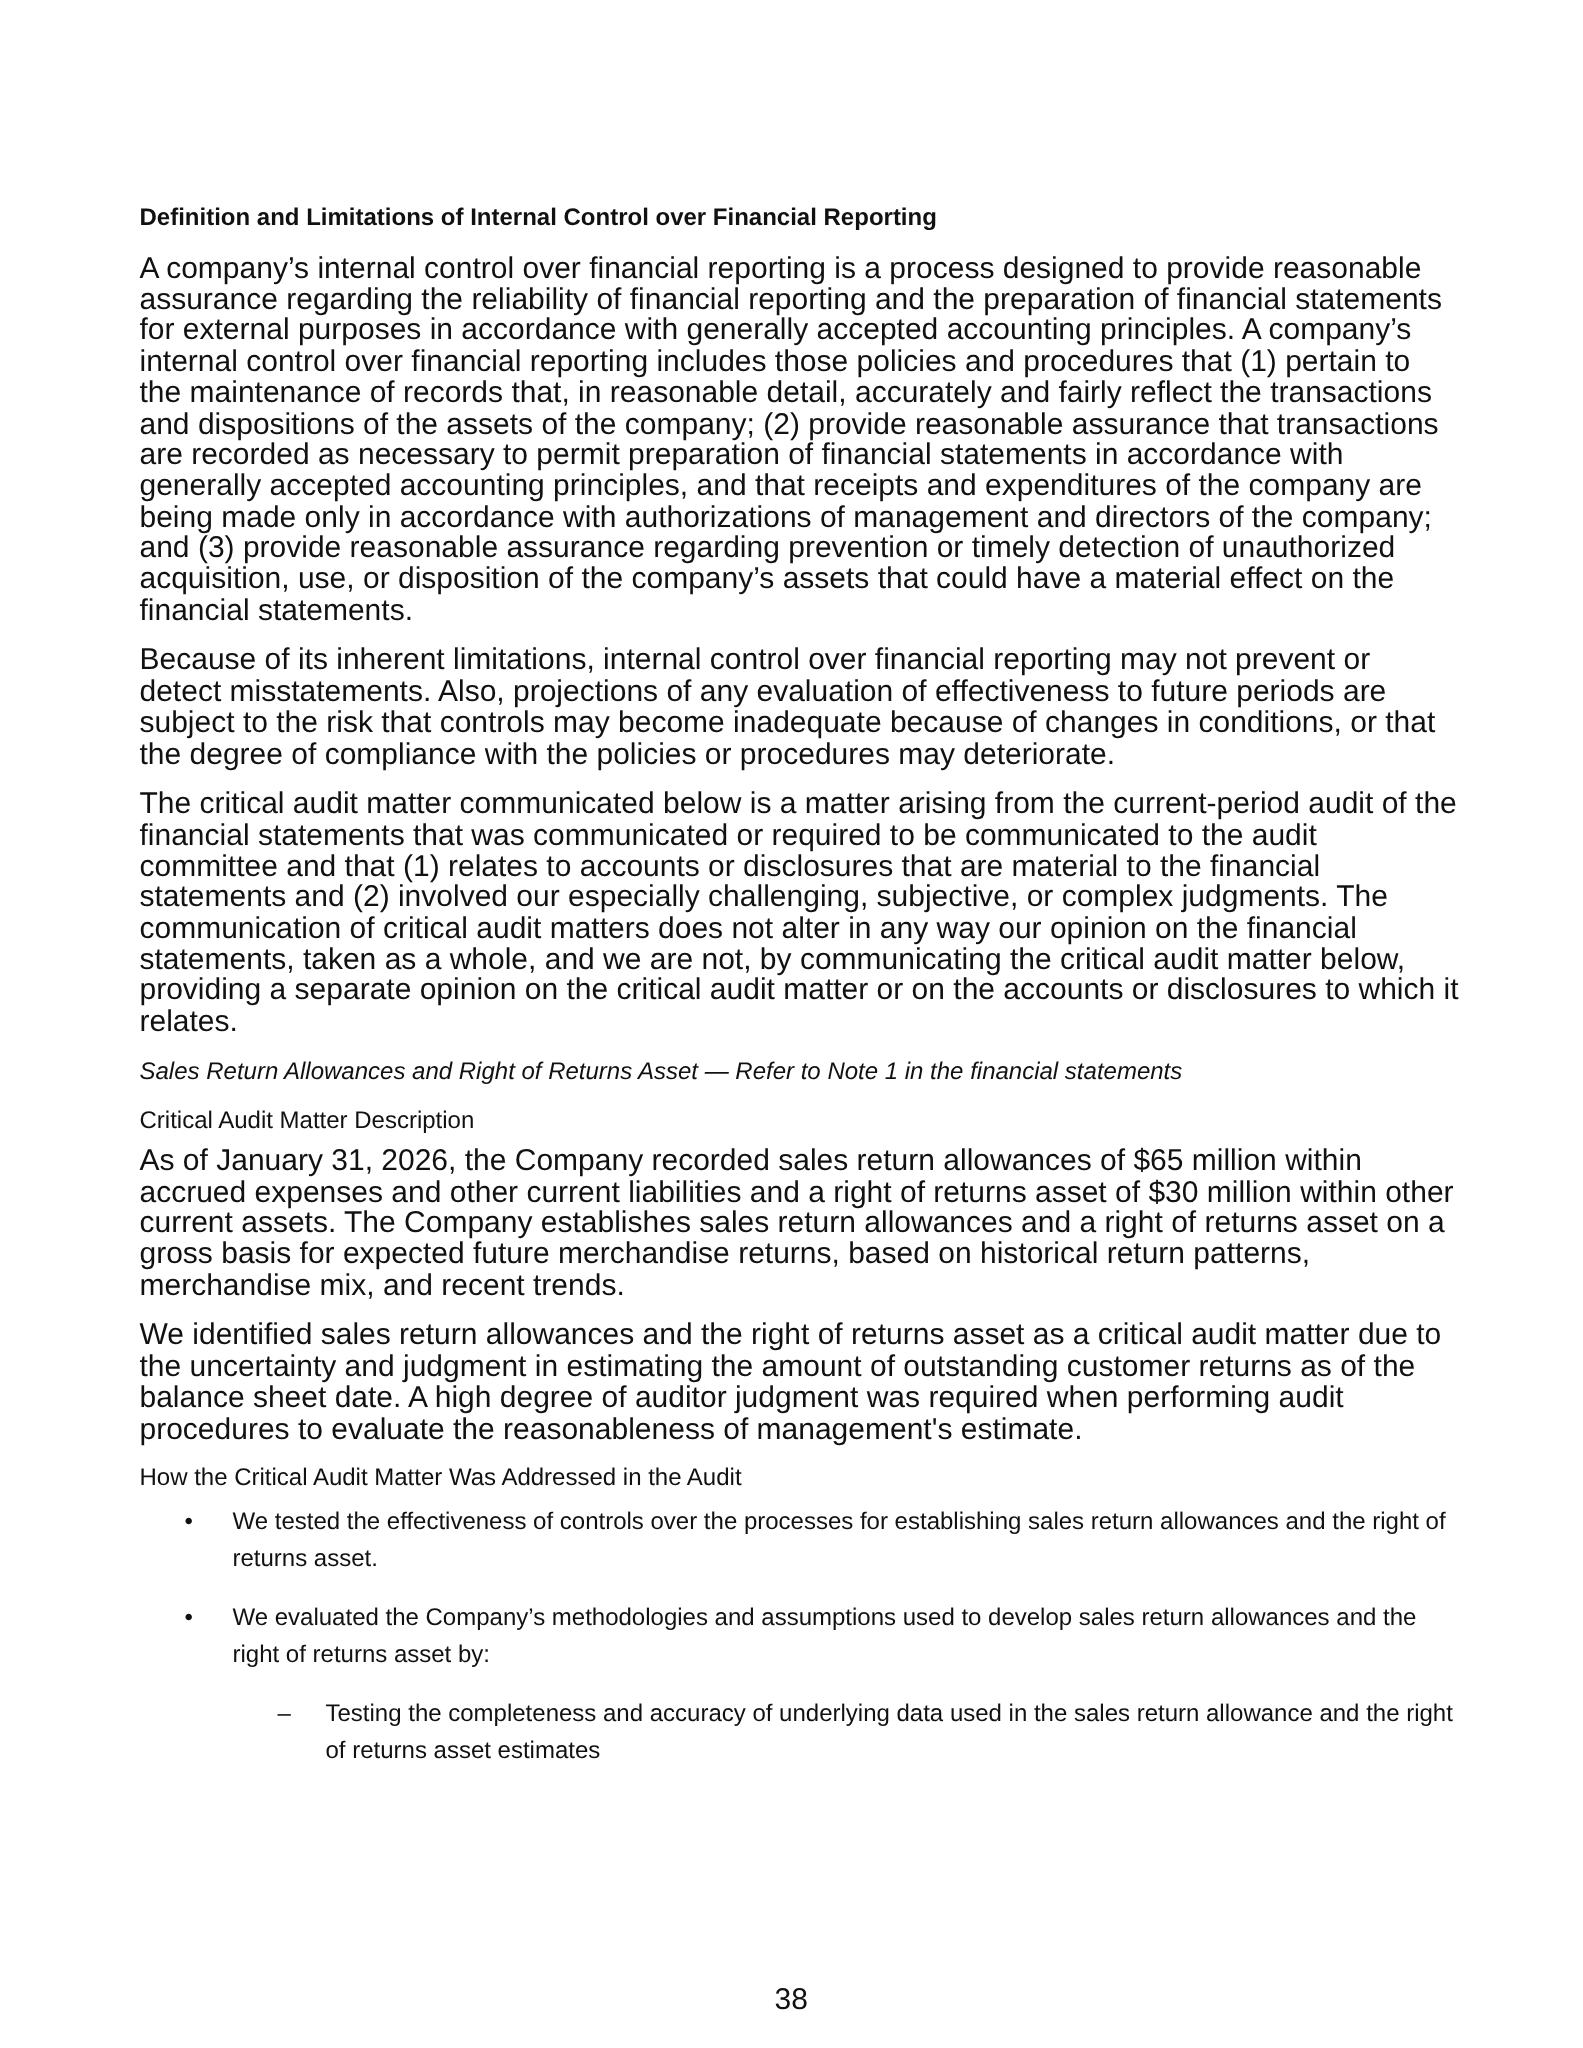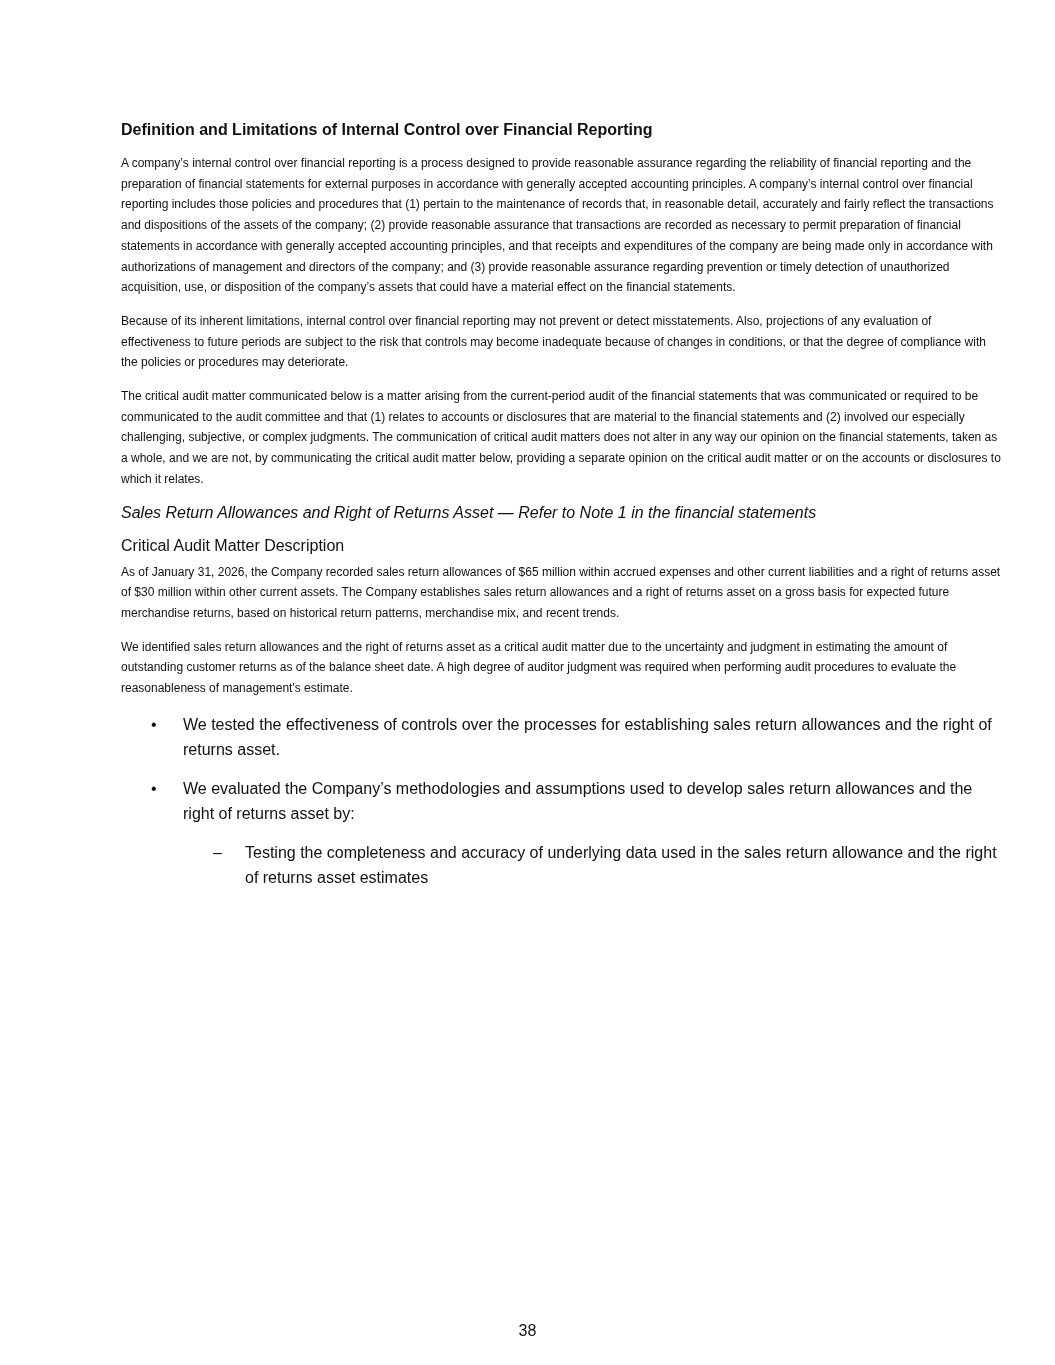--- a/index.html
+++ b/index.html
@@ -1,47 +1,48 @@
 <!DOCTYPE html>
 <html><head>
 <meta charset="utf-8">
 <style>
   html, body { margin: 0; padding: 0; background: #ffffff; }
   body {
     width: 1055px; height: 1365px; position: relative; overflow: hidden;
     font-family: "Liberation Sans", sans-serif;
     color: #111111;
   }
-  .page { position: absolute; left: 93px; top: 120px; width: 880px; margin-left: 28px; }
+  .page { position: absolute; left: 93px; top: 136px; width: 880px; }
   .h-bold { font-weight: bold; font-size: 16px; line-height: 20px; margin: 0 0 13px 0; }
-  .para { font-size: 12px; line-height: 20.7px; margin: 0 0 13px 0; }
+  .para { font-size: 20px; line-height: 20.7px; margin: 0 0 13px 0; }
   .h-bolditalic { font-weight: normal; font-style: italic; font-size: 16px; line-height: 20px; margin: 0 0 13px 0; }
   .h-italic { font-size: 16px; line-height: 20px; margin: 0 0 6px 0; }
   .tight { margin-bottom: 21px; }
   .bullet { position: relative; padding-left: 62px; font-size: 16px; line-height: 25px; margin: 0 0 14px 0; }
   .bullet .mark { position: absolute; left: 30px; top: 0; }
   .sub { position: relative; padding-left: 124px; font-size: 16px; line-height: 25px; margin: 0; }
   .sub .mark { position: absolute; left: 92px; top: 0; }
-  .page-number { position: absolute; left: 0; width: 1055px; top: 1322px; text-align: center; font-size: 16px; }
+  .page-number { position: absolute; left: 0; width: 1055px; top: 1322px; text-align: center; font-size: 20px; }
 </style>
 </head>
 <body>
 
 <div class="page">
   <div class="h-bold">Definition and Limitations of Internal Control over Financial Reporting</div>
   <p class="para">A company’s internal control over financial reporting is a process designed to provide reasonable assurance regarding the reliability of financial reporting and the preparation of financial statements for external purposes in accordance with generally accepted accounting principles. A company’s internal control over financial reporting includes those policies and procedures that (1) pertain to the maintenance of records that, in reasonable detail, accurately and fairly reflect the transactions and dispositions of the assets of the company; (2) provide reasonable assurance that transactions are recorded as necessary to permit preparation of financial statements in accordance with generally accepted accounting principles, and that receipts and expenditures of the company are being made only in accordance with authorizations of management and directors of the company; and (3) provide reasonable assurance regarding prevention or timely detection of unauthorized acquisition, use, or disposition of the company’s assets that could have a material effect on the financial statements.</p>
   <p class="para">Because of its inherent limitations, internal control over financial reporting may not prevent or detect misstatements. Also, projections of any evaluation of effectiveness to future periods are subject to the risk that controls may become inadequate because of changes in conditions, or that the degree of compliance with the policies or procedures may deteriorate.</p>
 
   <p class="para">The critical audit matter communicated below is a matter arising from the current-period audit of the financial statements that was communicated or required to be communicated to the audit committee and that (1) relates to accounts or disclosures that are material to the financial statements and (2) involved our especially challenging, subjective, or complex judgments. The communication of critical audit matters does not alter in any way our opinion on the financial statements, taken as a whole, and we are not, by communicating the critical audit matter below, providing a separate opinion on the critical audit matter or on the accounts or disclosures to which it relates.</p>
 
   <div class="h-bolditalic">Sales Return Allowances and Right of Returns Asset — Refer to Note 1 in the financial statements</div>
   <div class="h-italic">Critical Audit Matter Description</div>
   <p class="para">As of January 31, 2026, the Company recorded sales return allowances of $65 million within accrued expenses and other current liabilities and a right of returns asset of $30 million within other current assets. The Company establishes sales return allowances and a right of returns asset on a gross basis for expected future merchandise returns, based on historical return patterns, merchandise mix, and recent trends.</p>
   <p class="para">We identified sales return allowances and the right of returns asset as a critical audit matter due to the uncertainty and judgment in estimating the amount of outstanding customer returns as of the balance sheet date. A high degree of auditor judgment was required when performing audit procedures to evaluate the reasonableness of management's estimate.</p>
 
+  <div class="h-italic">How the Critical Audit Matter Was Addressed in the Audit</div>
 
   <div class="bullet">
     <span class="mark">•</span>
     <span>We tested the effectiveness of controls over the processes for establishing sales return allowances and the right of returns asset.</span>
   </div>
   <div class="bullet">
     <span class="mark">•</span>
     <span>We evaluated the Company’s methodologies and assumptions used to develop sales return allowances and the right of returns asset by:</span>
   </div>
   <div class="sub">

